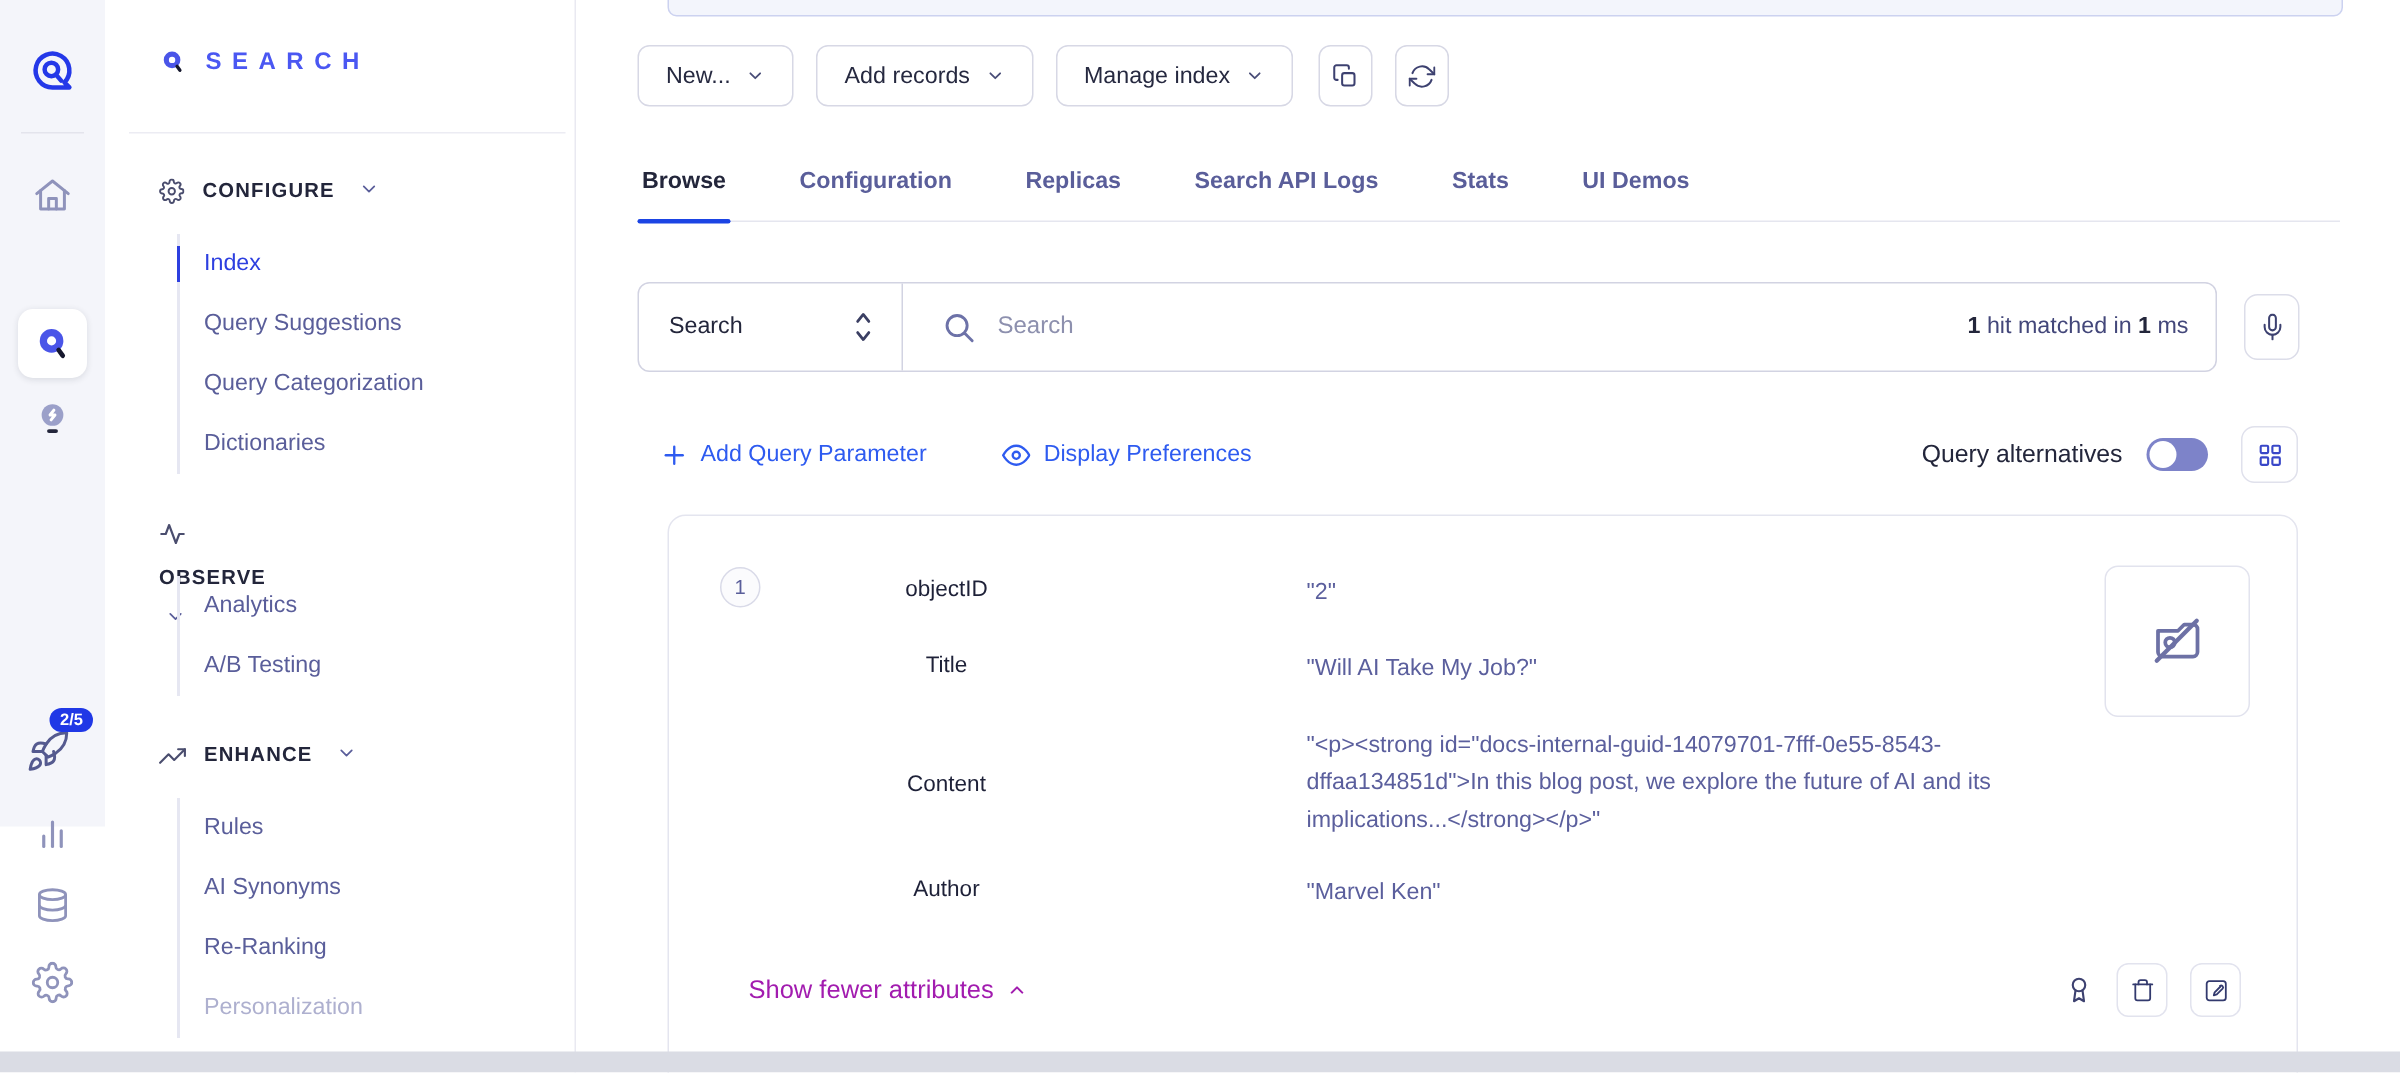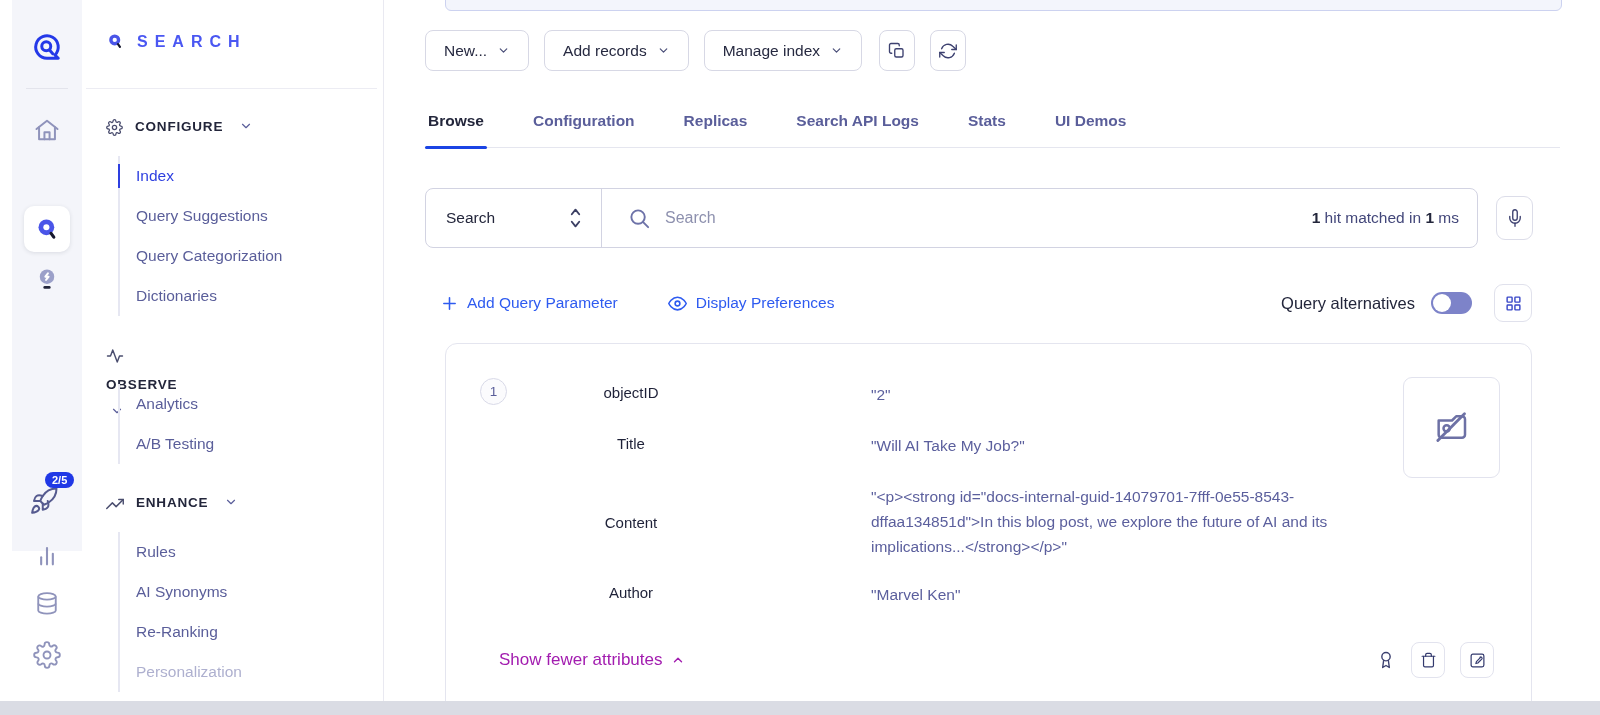--- a/index.html
+++ b/index.html
@@ -5,21 +5,21 @@
   * { margin:0; padding:0; box-sizing:border-box; }
   html,body { width:1600px; height:715px; }
   body {
     font-family:"Liberation Sans", sans-serif;
     background:#ffffff; color:#23263b;
     position:relative; overflow:hidden;
   }
   svg { display:block; }
 
   
-  .rail { position:absolute; left:12px; top:0; width:70px; height:551px; background:#f4f5fa; z-index:5; }
+  .rail { position:absolute; left:0; top:0; width:70px; height:551px; background:#f4f5fa; z-index:5; }
   .rail .r-item { position:absolute; color:#8f93bb; cursor:pointer; }
   .rail-divider { position:absolute; left:14px; top:88px; width:42px; height:1px; background:#e3e4ec; }
   .active-tile {
     position:absolute; left:12px; top:206px; width:46px; height:46px;
     background:#ffffff; border-radius:10px; box-shadow:0 1px 4px rgba(35,38,59,.12);
     display:flex; align-items:center; justify-content:center; cursor:pointer;
   }
   .rocket-badge {
     position:absolute; left:33px; top:472px; background:#2038e6; color:#fff;
     font-size:11px; font-weight:bold; padding:2px 7px; border-radius:9px; z-index:2;

